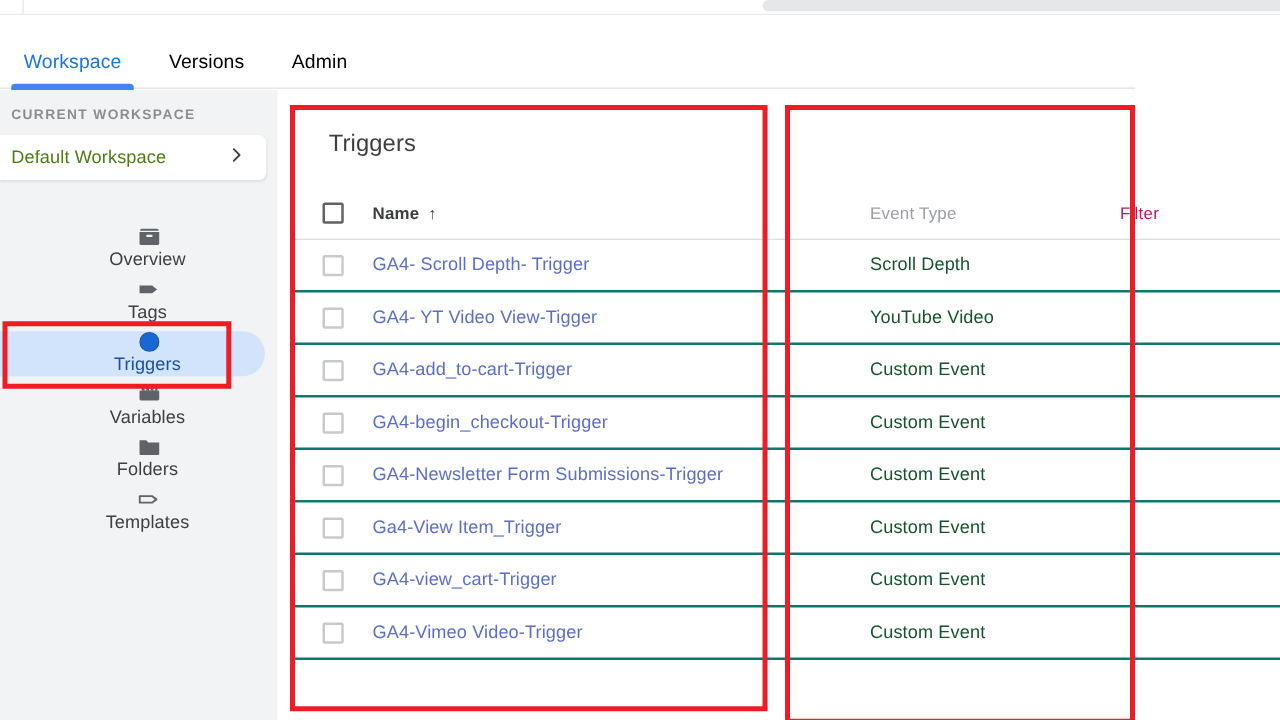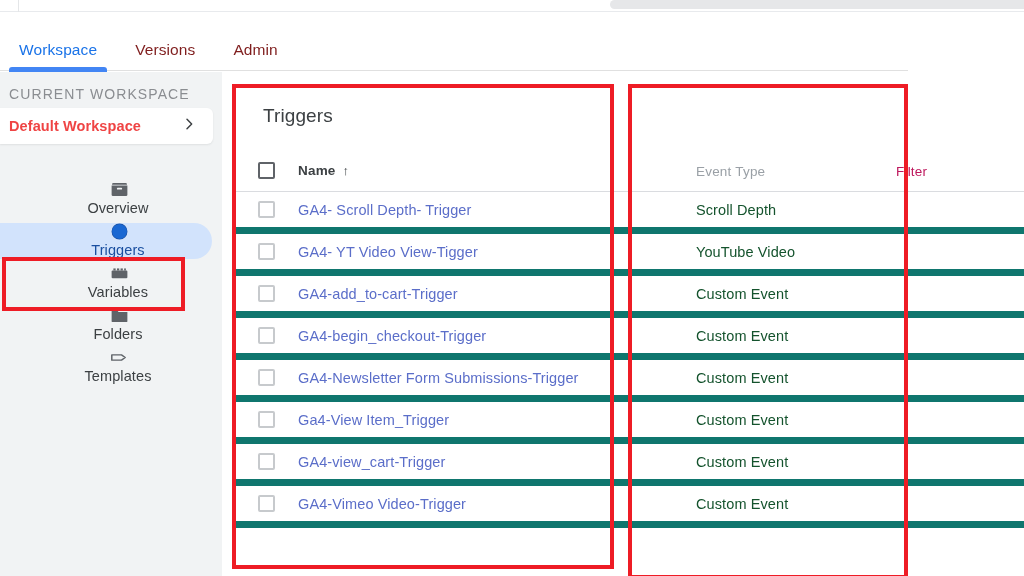--- a/index.html
+++ b/index.html
@@ -34,54 +34,54 @@
   
   .tabbar {
     position: absolute; left: 0; top: 12px; width: 908px; height: 59px;
     background: #ffffff;
     border-bottom: 1px solid #e0e0e0;
   }
   .tabs { position: absolute; left: 0; bottom: 0; display: flex; align-items: flex-end; height: 100%; }
   .tab {
     position: relative;
     font-size: 15.5px;
-    color: #7f1d1d;
+    color: #000000;
     padding: 0 19px 13px 19px;
     line-height: 1;
     white-space: nowrap;
     cursor: pointer;
     letter-spacing: .1px;
   }
   .tab.active { color: #1a73e8; font-weight: 500; }
   .tab.active .tab-underline {
     position: absolute; left: 9px; right: 9px; bottom: -2px; height: 5px;
     background: #4285f4;
     border-radius: 3px 3px 0 0;
   }
 
   
   .sidebar {
     position: absolute; left: 0; top: 72px; width: 222px; bottom: 0;
     background: #f1f3f4;
   }
   .ws-label {
     position: absolute; left: 9px; top: 14px;
-    font-size: 14px; letter-spacing: 1.1px; font-weight: 400;
+    font-size: 11px; letter-spacing: 1.1px; font-weight: 700;
     color: #8a8d91; text-transform: uppercase;
   }
   .ws-card {
     position: absolute; left: 0; top: 36px; width: 213px; height: 36px;
     background: #ffffff;
     border-radius: 0 6px 6px 0;
     display: flex; align-items: center;
     box-shadow: 0 1px 2px rgba(60,64,67,.10);
     cursor: pointer;
   }
   .ws-card-name {
-    font-size: 14.5px; color: #ef4444; font-weight: 700;
+    font-size: 14.5px; color: #4d7c0f; font-weight: 400;
     margin-left: 9px; letter-spacing: .1px;
   }
   .ws-chevron {
     margin-left: auto; margin-right: 16px;
     color: #3c4043;
   }
 
   .navlist { position: absolute; left: 0; top: 106px; width: 222px; }
   .navitem {
     position: relative;
@@ -119,21 +119,21 @@
     position: absolute; left: 28px; top: 33px;
     font-size: 19px; color: #3c4043; font-weight: 400; letter-spacing: .1px;
   }
 
   .table { position: absolute; left: 0; top: 78px; right: 0; }
 
   .trow {
     position: relative;
     height: 42px;
     display: flex; align-items: center;
-    border-bottom: 7px solid #0f766e;
+    border-bottom: 2px solid #0f766e;
   }
   .trow.header { border-bottom: 1px solid #dadce0; }
 
   .cb-cell { width: 63px; display: flex; align-items: center; justify-content: center; flex: 0 0 auto; }
   .cb {
     width: 17px; height: 17px;
     border: 2px solid #c7cacd;
     border-radius: 2px;
     background: #fff;
     cursor: pointer;
@@ -215,20 +215,29 @@
         <span class="nav-ico">
           <svg width="21" height="21" viewBox="0 0 24 24" aria-hidden="true">
             <path d="M3 7.5h18v10.5a1.5 1.5 0 0 1-1.5 1.5h-15A1.5 1.5 0 0 1 3 18V7.5z" fill="#5f6368"></path>
             <path d="M5 4.5h14a1.5 1.5 0 0 1 1.5 1.5v.5h-17V6A1.5 1.5 0 0 1 5 4.5z" fill="#5f6368"></path>
             <rect x="9" y="10" width="6" height="2" rx="1" fill="#f1f3f4"></rect>
           </svg>
         </span>
         <span class="nav-label">Overview</span>
       </div>
 
+      <div class="navitem">
+        <div class="nav-pill"></div>
+        <span class="nav-ico">
+          <svg width="21" height="21" viewBox="0 0 24 24" aria-hidden="true">
+            <path d="M3 8.5h11.5l4.5 3.5-4.5 3.5H3z" fill="#5f6368"></path>
+          </svg>
+        </span>
+        <span class="nav-label">Tags</span>
+      </div>
 
       <div class="navitem selected">
         <div class="nav-pill"></div>
         <span class="nav-ico">
           <svg width="21" height="21" viewBox="0 0 24 24" aria-hidden="true">
             <circle cx="12" cy="12" r="8.3" fill="none" stroke="#1a4fa0" stroke-width="1.6"></circle>
             <path d="M12 3.7a8.3 8.3 0 0 1 0 16.6 8.3 8.3 0 0 1-5.1-14.8A11 11 0 0 0 12 3.7z" fill="#1967d2"></path>
             <path d="M6.6 5.7A8.3 8.3 0 0 1 17.4 18.3 8.3 8.3 0 0 1 6.6 5.7z" fill="#1967d2"></path>
           </svg>
         </span>

